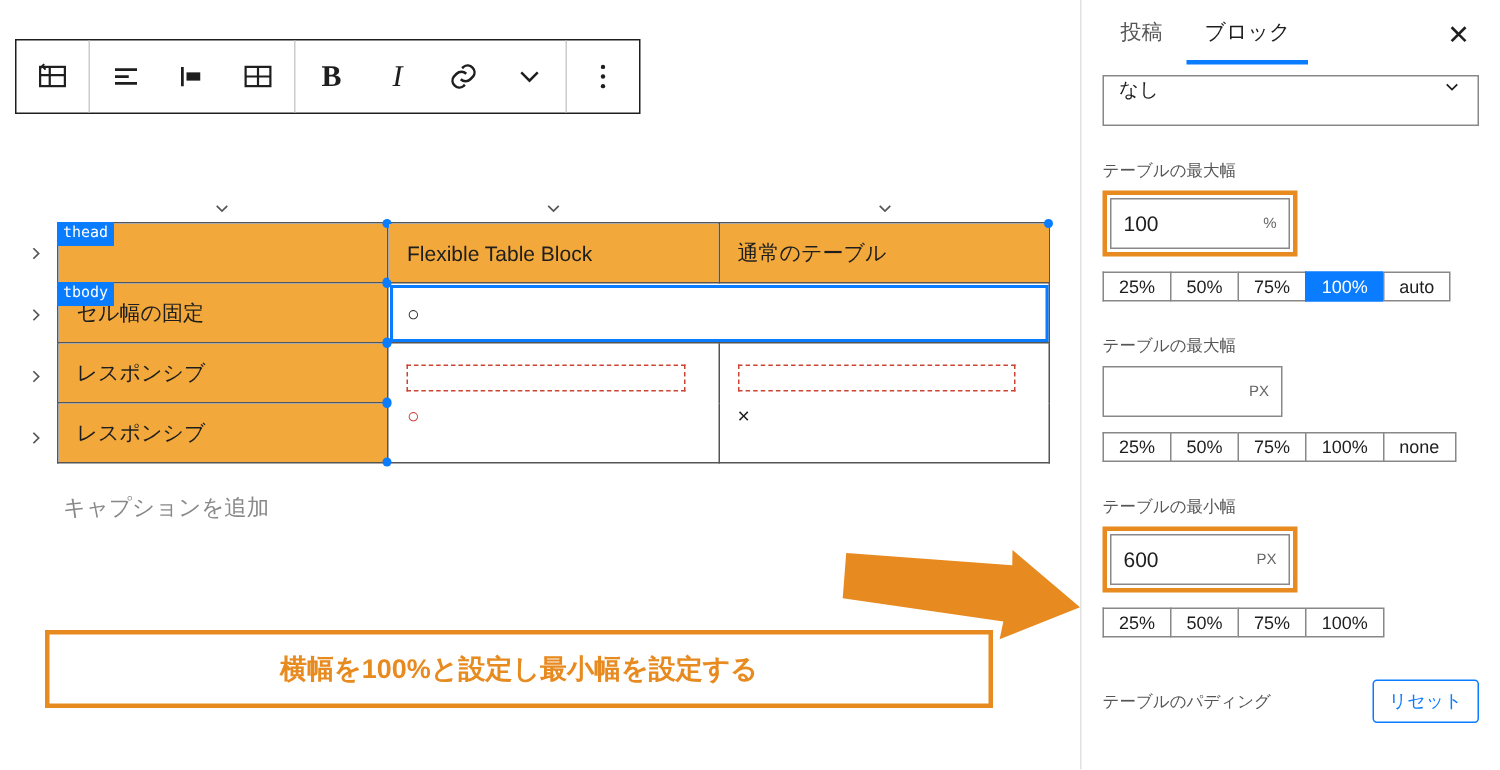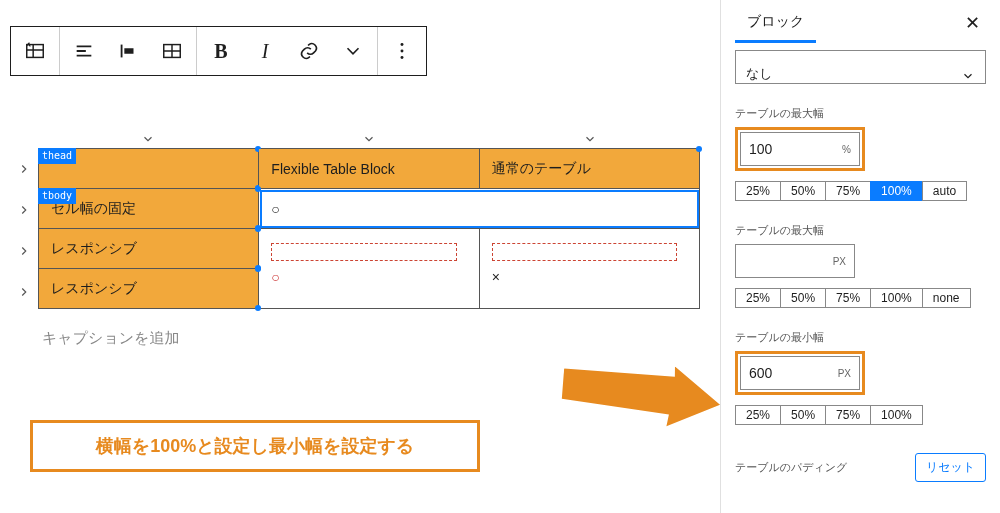--- a/index.html
+++ b/index.html
@@ -142,21 +142,21 @@
   .arrow {
     position: absolute;
     left: 560px;
     top: 360px;
     transform: rotate(12deg);
   }
   .callout {
     position: absolute;
     left: 30px;
     top: 420px;
-    width: 450px;
+    width: 632px;
     border: 3px solid #e78a1f;
     background: #fff;
     padding: 10px 14px;
     font-size: 18px;
     font-weight: 700;
     color: #e78a1f;
     text-align: center;
     line-height: 1.45;
   }
 
@@ -197,21 +197,21 @@
     cursor: pointer;
     color: #1e1e1e;
     padding: 4px 6px;
   }
   .sb-select {
     width: 100%;
     border: 1px solid #888;
     height: 34px;
     padding: 0 10px;
     display: flex;
-    align-items: flex-end;
+    align-items: flex-start;
     justify-content: space-between;
     font-size: 13px;
     margin-top: 4px;
     cursor: pointer;
     gap: 16px;
   }
   .sb-section-label {
     font-size: 11px;
     color: #555;
     margin-top: 22px;
@@ -421,20 +421,21 @@
     </svg>
   </div>
 
   <div class="callout">
     <div>横幅を100%と設定し最小幅を設定する</div>
   </div>
 </div>
 
 <div class="sidebar">
   <div class="sb-tabs">
+    <div class="sb-tab">投稿</div>
     <div class="sb-tab active">ブロック</div>
     <div class="sb-close">✕</div>
   </div>
 
   <div class="sb-select">
     <span>なし</span>
     <svg width="14" height="14" viewBox="0 0 24 24" stroke="currentColor" stroke-width="2" fill="none">
         <path d="M6 9l6 6 6-6"></path>
       </svg>
   </div>

